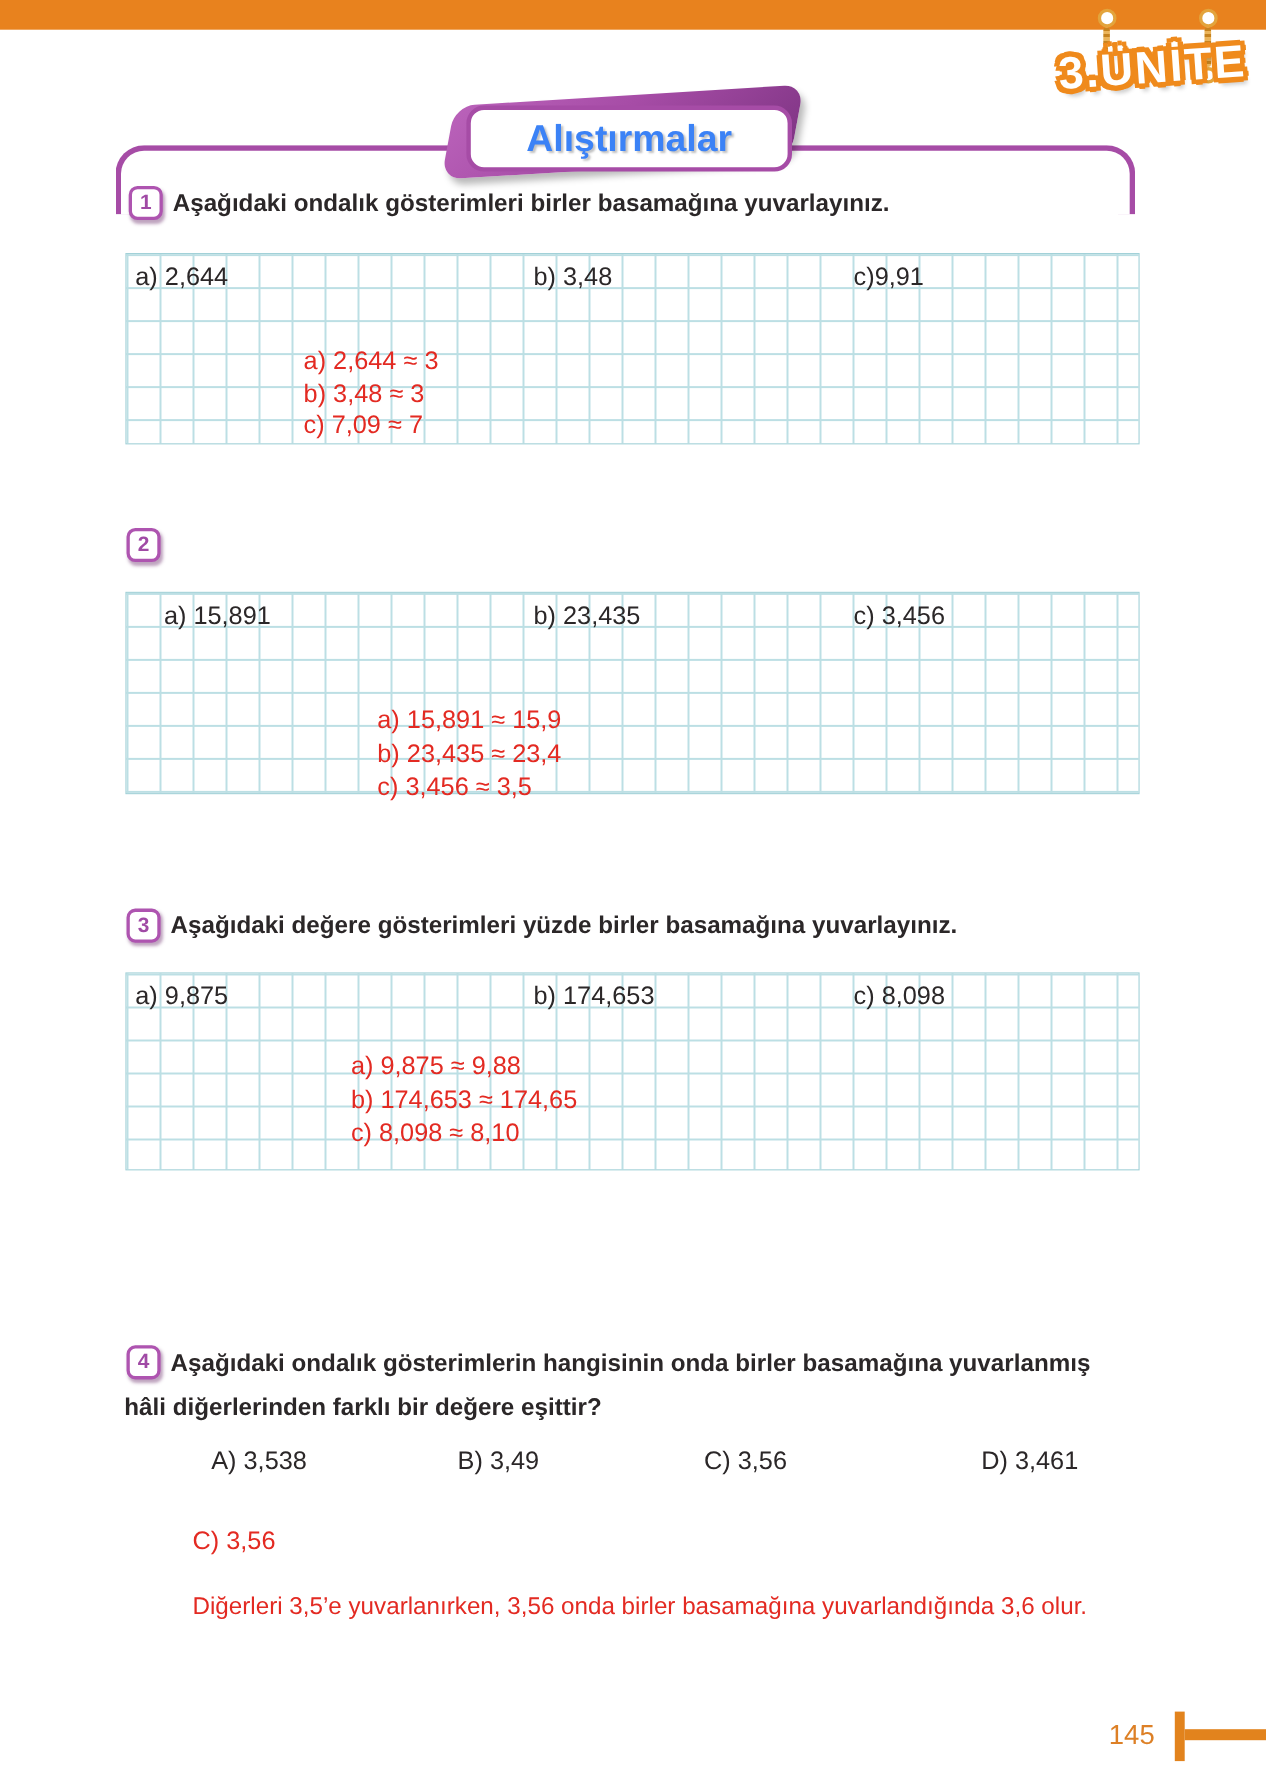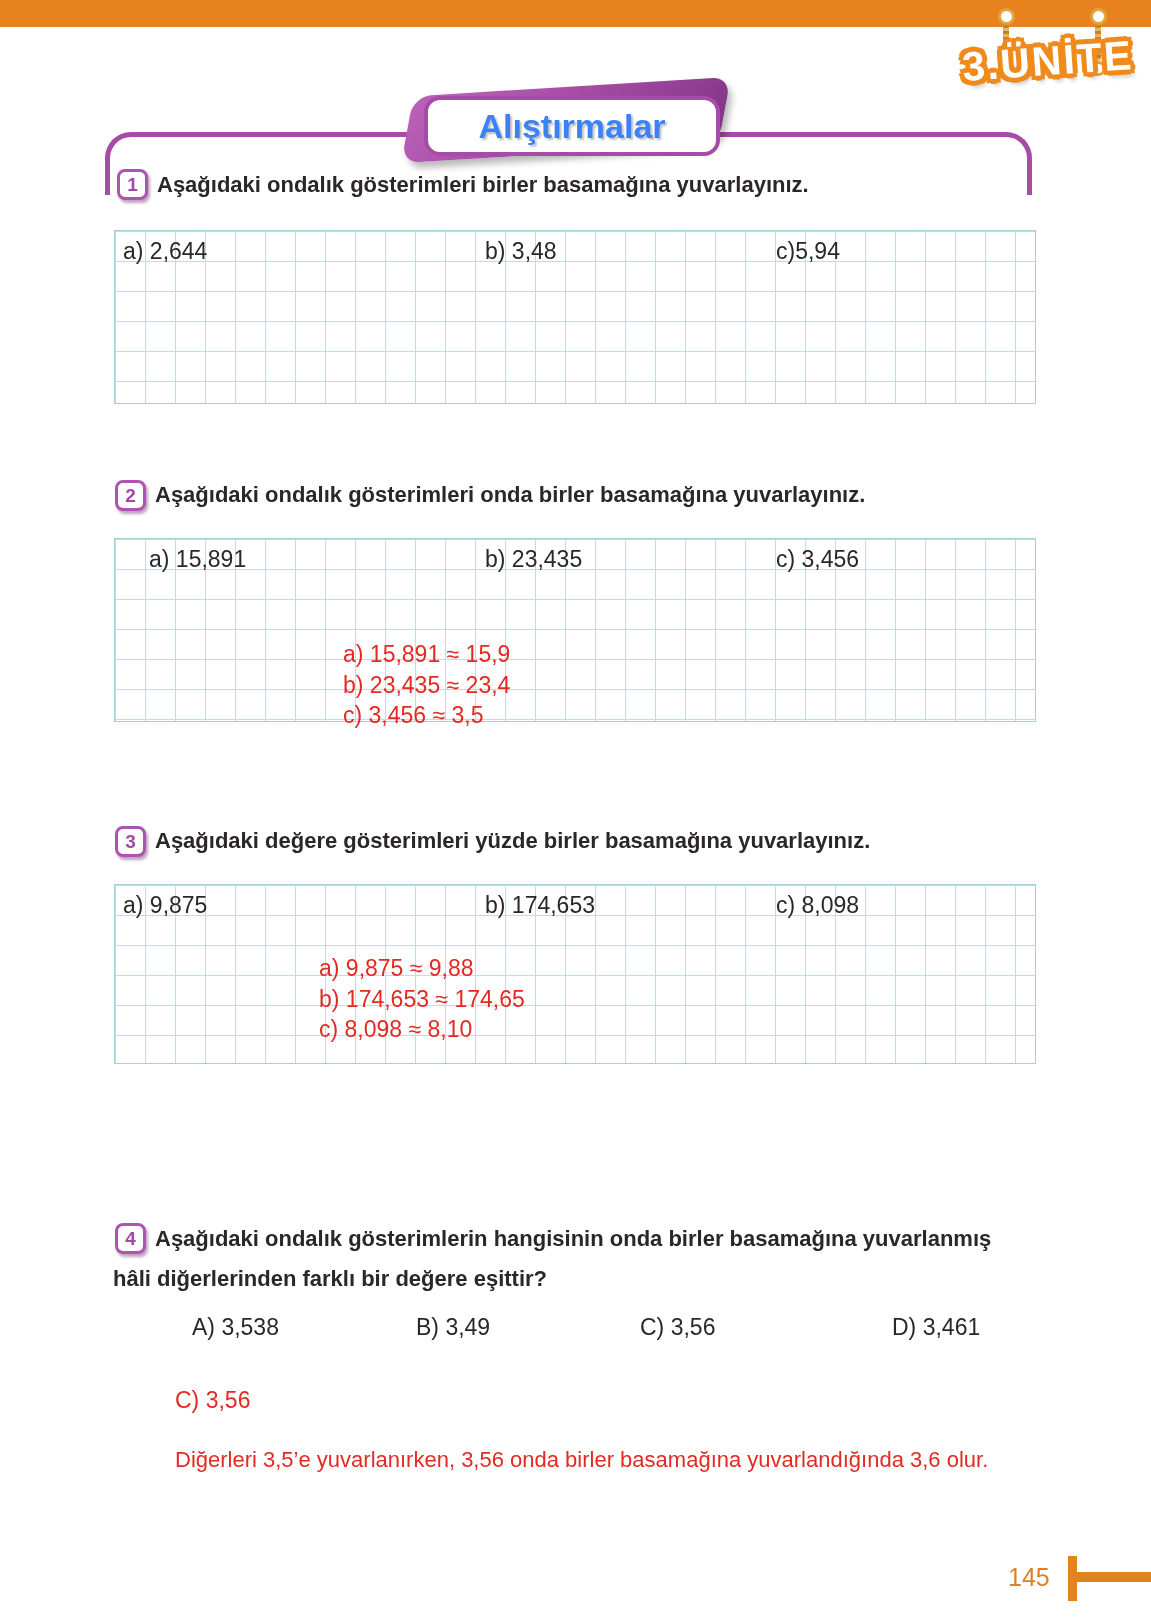--- a/index.html
+++ b/index.html
@@ -105,25 +105,29 @@
   <div class="banner-front">
     <span class="banner-label">Alıştırmalar</span>
   </div>
 
   <div class="badge" style="left:117px;top:169px;">1</div>
   <div class="q-text" style="left:157px;top:172px;">Aşağıdaki ondalık gösterimleri birler basamağına yuvarlayınız.</div>
 
   <div class="grid-box" style="top:230px;height:172px;">
     <span class="prompt" style="left:8px;">a) 2,644</span>
     <span class="prompt" style="left:370px;">b) 3,48</span>
-    <span class="prompt" style="left:661px;">c)5,94</span>
+    <span class="prompt" style="left:661px;">c)9,91</span>
+    <div class="red-answers" style="left:161px;top:82px;line-height:29.5px;">
+      <div>a) 2,644 ≈ 3</div>
+      <div>b) 3,48 ≈ 3</div>
+      <div>c) 7,09 ≈ 7</div>
+    </div>
   </div>
 
   <div class="badge" style="left:115px;top:480px;">2</div>
-  <div class="q-text" style="left:155px;top:482px;">Aşağıdaki ondalık gösterimleri onda birler basamağına yuvarlayınız.</div>
 
   <div class="grid-box" style="top:538px;height:182px;">
     <span class="prompt" style="left:8px;margin-left:26px;">a) 15,891</span>
     <span class="prompt" style="left:370px;">b) 23,435</span>
     <span class="prompt" style="left:661px;">c) 3,456</span>
     <div class="red-answers" style="left:228px;top:100px;">
       <div>a) 15,891 ≈ 15,9</div>
       <div>b) 23,435 ≈ 23,4</div>
       <div>c) 3,456 ≈ 3,5</div>
     </div>

